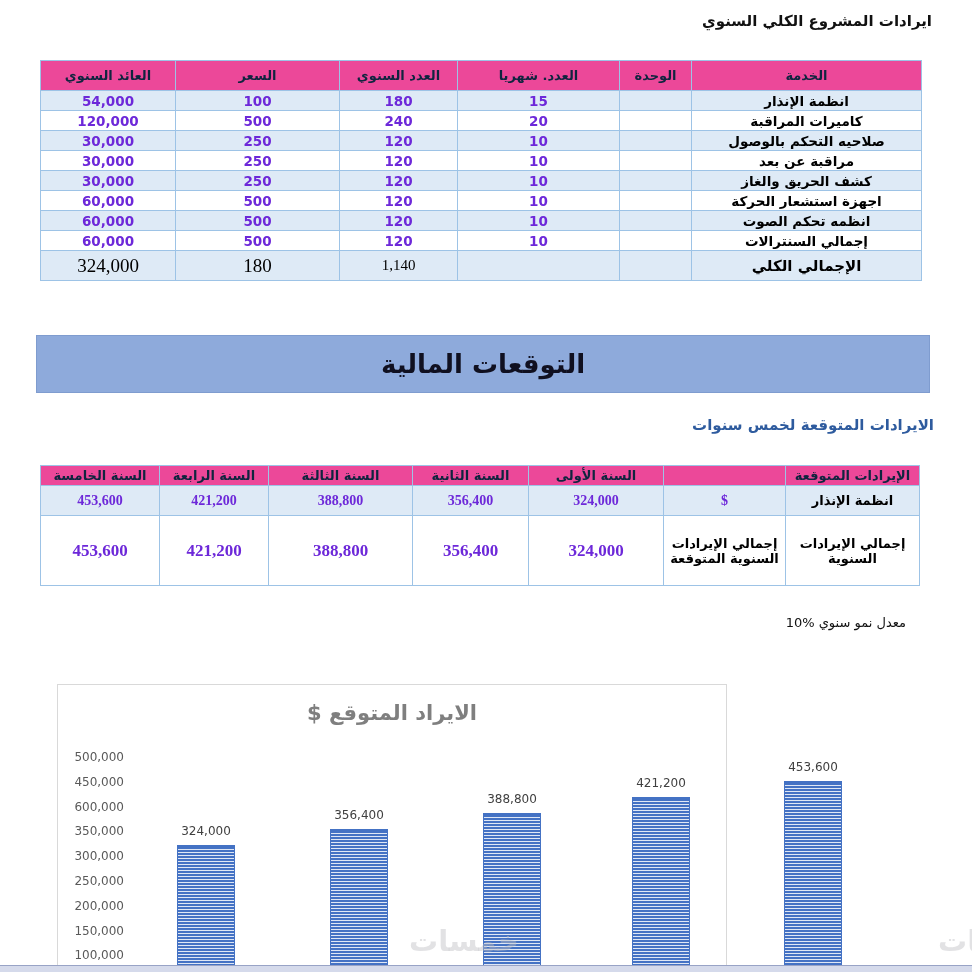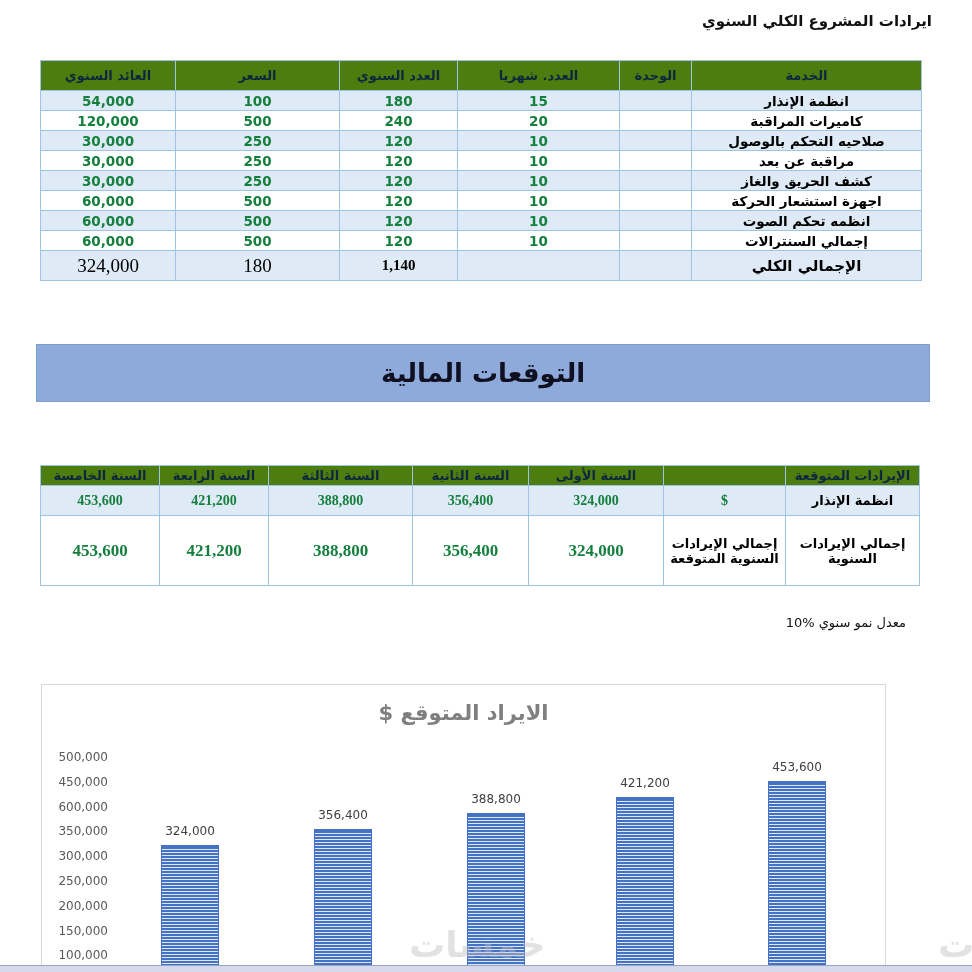--- a/index.html
+++ b/index.html
@@ -6,65 +6,65 @@
   html,body { width:972px; height:972px; overflow:hidden; background:#ffffff;
               font-family:"DejaVu Sans", sans-serif; }
   .page { position:relative; width:972px; height:972px; background:#ffffff; overflow:hidden; direction:rtl; }
 
   
   .title1 { position:absolute; top:12px; right:40px; font-size:15px; font-weight:bold; color:#111111; }
   .subtitle { position:absolute; top:416px; right:38px; font-size:15px; font-weight:bold; color:#2E5B9E; }
   .growth { position:absolute; top:615px; right:66px; font-size:13px; color:#111111; }
 
   
-  .banner { position:absolute; top:344px; left:36px; width:894px; height:58px;
+  .banner { position:absolute; top:335px; left:36px; width:894px; height:58px;
             background:#8EAADB; border:1px solid #7f9ccf;
             display:flex; align-items:center; justify-content:center; }
   .banner span { font-size:26px; font-weight:bold; color:#101020; }
 
   
   table { border-collapse:collapse; table-layout:fixed; position:absolute; direction:rtl; }
   td, th { border:1px solid #9DC3E6; overflow:hidden; }
-  th { background:#4d7c0f; color:#10253F; font-weight:bold; font-size:13px; text-align:center; }
-  .num { font-weight:bold; font-size:13.5px; color:#15803d; text-align:center; }
+  th { background:#ec4899; color:#10253F; font-weight:bold; font-size:13px; text-align:center; }
+  .num { font-weight:bold; font-size:13.5px; color:#6d28d9; text-align:center; }
   .svc { font-weight:bold; font-size:13.5px; color:#000000; text-align:center; }
 
   
   .t1 { top:60px; right:50px; width:881px; }
   .t1 th { height:30px; }
   .t1 td { height:20px; }
   .t1 tbody tr:nth-child(odd) td { background:#DEEAF6; }
   .t1 tbody tr:nth-child(even) td { background:#ffffff; }
   .t1 tr.total td { background:#DEEAF6; height:30px; }
   .t1 tr.total .tlabel { font-family:"DejaVu Sans", sans-serif; font-weight:bold; font-size:15px; text-align:center; }
   .t1 tr.total .tnum  { font-family:"Liberation Serif", serif; font-weight:normal; font-size:19px; text-align:center; }
-  .t1 tr.total .tnum-sm { font-family:"Liberation Serif", serif; font-weight:bold; font-size:15px; text-align:center; }
+  .t1 tr.total .tnum-sm { font-family:"Liberation Serif", serif; font-weight:normal; font-size:15px; text-align:center; }
 
   
   .t2 { top:465px; right:52px; width:879px; }
   .t2 th { height:20px; }
   .t2 .r1 td { height:30px; background:#DEEAF6; }
   .t2 .r2 td { height:70px; background:#ffffff; }
   .t2 .lbl { font-weight:bold; font-size:13px; text-align:center; color:#000; }
   .t2 .r1 .num { font-family:"Liberation Serif", serif; font-size:14px; }
   .t2 .r2 .num { font-family:"Liberation Serif", serif; font-size:17px; }
 
   
-  .chart { position:absolute; top:684px; left:41px; width:845px; height:288px;
+  .chart { position:absolute; top:684px; left:57px; width:670px; height:288px;
            background:#ffffff; border:1px solid #D9D9D9; direction:ltr; }
   .chart-title { position:absolute; top:16px; left:0; width:100%; text-align:center;
                  font-size:21px; font-weight:bold; color:#7F7F7F; direction:rtl; }
   .ytick { position:absolute; left:8px; width:58px; text-align:right;
            font-size:12px; color:#595959; }
   .bar { position:absolute; background:repeating-linear-gradient(to bottom,#4472C4 0px,#4472C4 2px,#dfe7f5 2px,#dfe7f5 3px);
          border-top:2px solid #4472C4; border-left:1px solid #4472C4; border-right:1px solid #4472C4; }
   .bar-label { position:absolute; width:90px; text-align:center; font-size:12px; color:#404040; }
 
   
-  .watermark { position:absolute; font-size:36px; font-weight:bold; color:rgba(190,190,196,0.45); direction:rtl; }
+  .watermark { position:absolute; font-size:29px; font-weight:bold; color:rgba(190,190,196,0.45); direction:rtl; }
   .wm1 { top:924px; left:409px; }
   .wm2 { top:924px; left:938px; }
   .bottom-strip { position:absolute; top:965px; left:0; width:972px; height:7px;
                   background:#D5DAEB; border-top:1px solid #98A3C6; z-index:5; }
 </style>
 </head>
 <body>
 
 <div class="page">
 
@@ -162,20 +162,21 @@
         <td class="tnum">180</td>
         <td class="tnum">324,000</td>
       </tr>
     </tbody>
   </table>
 
   <div class="banner">
     <span>التوقعات المالية</span>
   </div>
 
+  <div class="subtitle">الايرادات المتوقعة لخمس سنوات</div>
 
   <table class="t2">
     <colgroup>
       <col style="width:134px">
         <col style="width:122px">
         <col style="width:135px">
         <col style="width:116px">
       <col style="width:144px">
         <col style="width:109px">
         <col style="width:119px">

